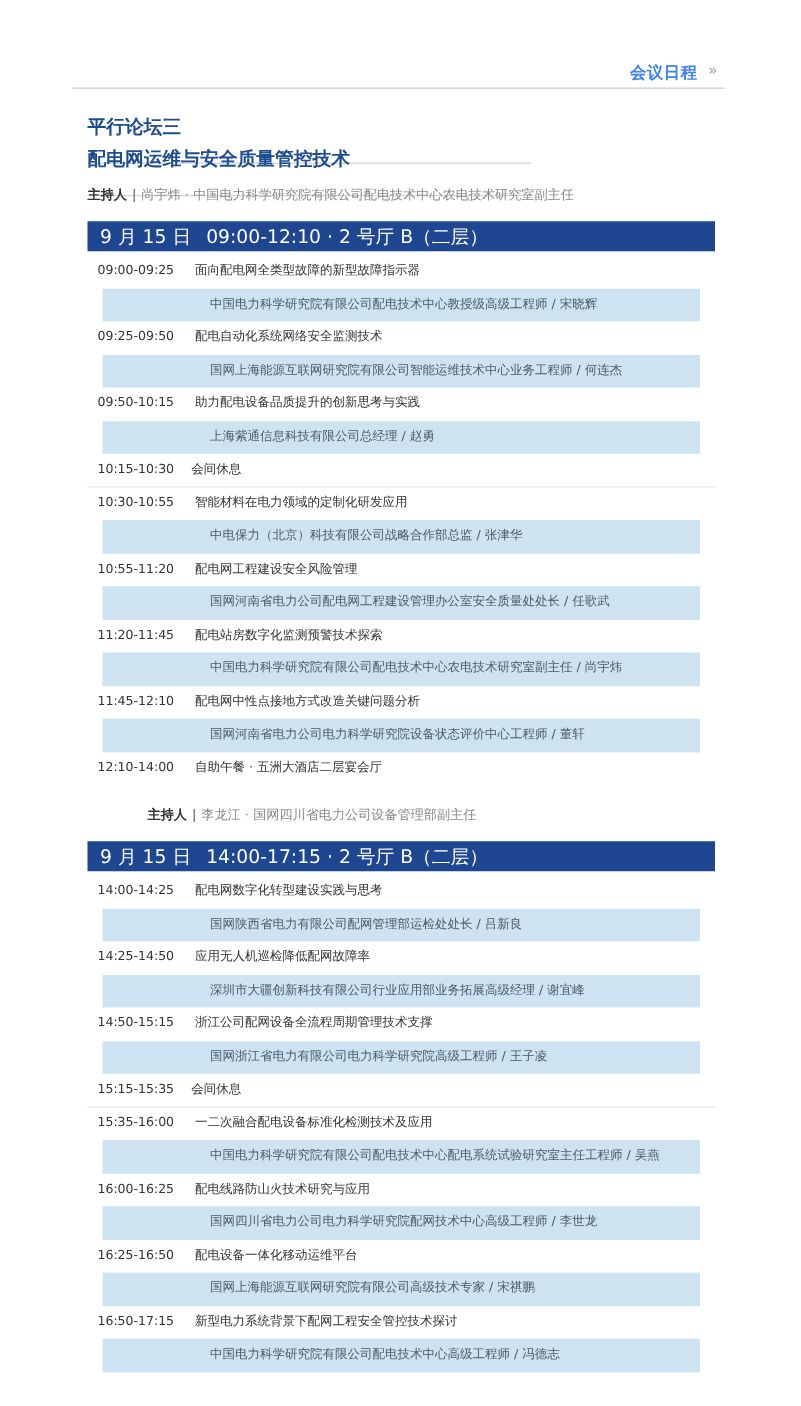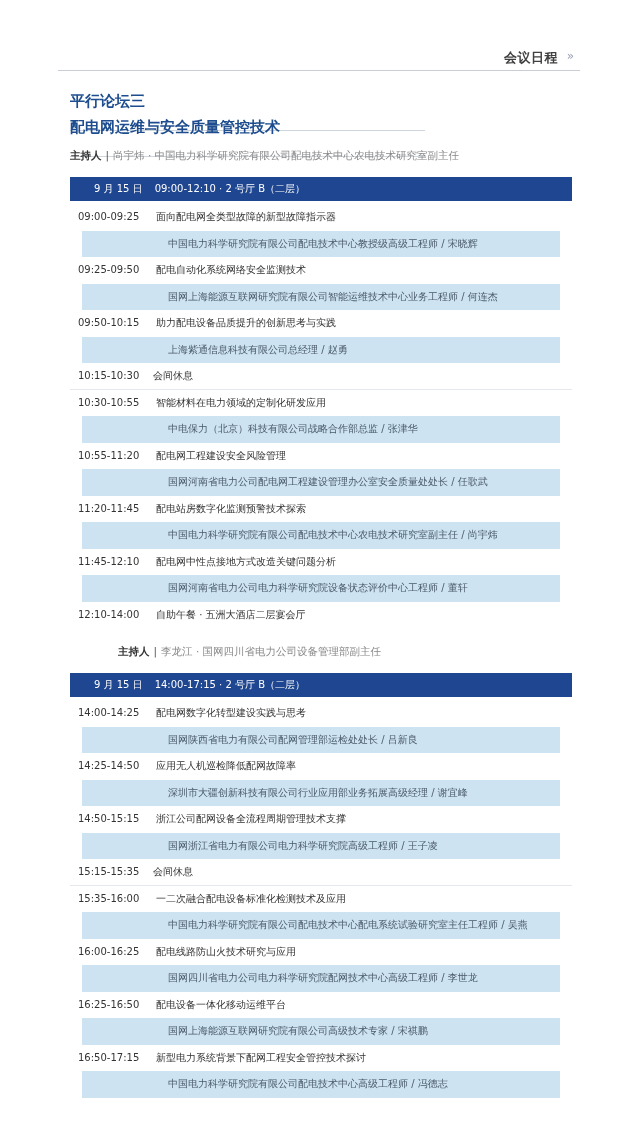--- a/index.html
+++ b/index.html
@@ -7,42 +7,42 @@
     width: 641px; height: 1125px; position: relative; overflow: hidden;
     font-family: "DejaVu Sans", "Liberation Sans", sans-serif;
     color: #333333;
   }
   .top-nav {
     position: absolute; left: 58px; top: 44px; width: 522px; height: 26px;
     border-bottom: 1px solid #c9cdd4;
   }
   .top-nav .label {
     position: absolute; right: 22px; top: 5px;
-    font-size: 13px; font-weight: bold; color: #404040; letter-spacing: 0.5px;
+    font-size: 13px; font-weight: bold; color: #3b82f6; letter-spacing: 0.5px;
   }
   .top-nav .chev {
     position: absolute; right: 6px; top: 5px; font-size: 12px; color: #9aa3b5;
   }
   .forum-title {
     position: absolute; left: 70px; width: 355px;
     font-size: 15px; font-weight: bold; color: #1d4d8e;
     border-bottom: 1px solid #cfd5dd; padding-bottom: 19px; line-height: 19px;
   }
   #t1 { top: 92px; }
   #t2 { top: 118px; }
   .host {
     position: absolute; left: 70px; font-size: 10.5px; color: #888888;
     white-space: nowrap;
   }
   .host .hk { color: #333333; font-weight: bold; }
   .host .sep { color: #555; margin: 0 4px; }
   .session-bar {
     position: absolute; left: 70px; width: 502px; height: 24px;
-    background: #1f4690; color: #ffffff; font-size: 10px;
-    line-height: 24px; padding-left: 24px; box-sizing: border-box;
+    background: #1f4690; color: #ffffff; font-size: 15px;
+    line-height: 24px; padding-left: 10px; box-sizing: border-box;
     white-space: nowrap;
   }
   .session-bar .date { margin-right: 12px; }
   .rows { position: absolute; left: 70px; width: 502px; }
   .row {
     position: relative; height: 26.5px; box-sizing: border-box;
     font-size: 10px; line-height: 26.5px; white-space: nowrap;
   }
   .row .time { position: absolute; left: 8px; color: #333; }
   .row .text { position: absolute; left: 86px; color: #333; }

